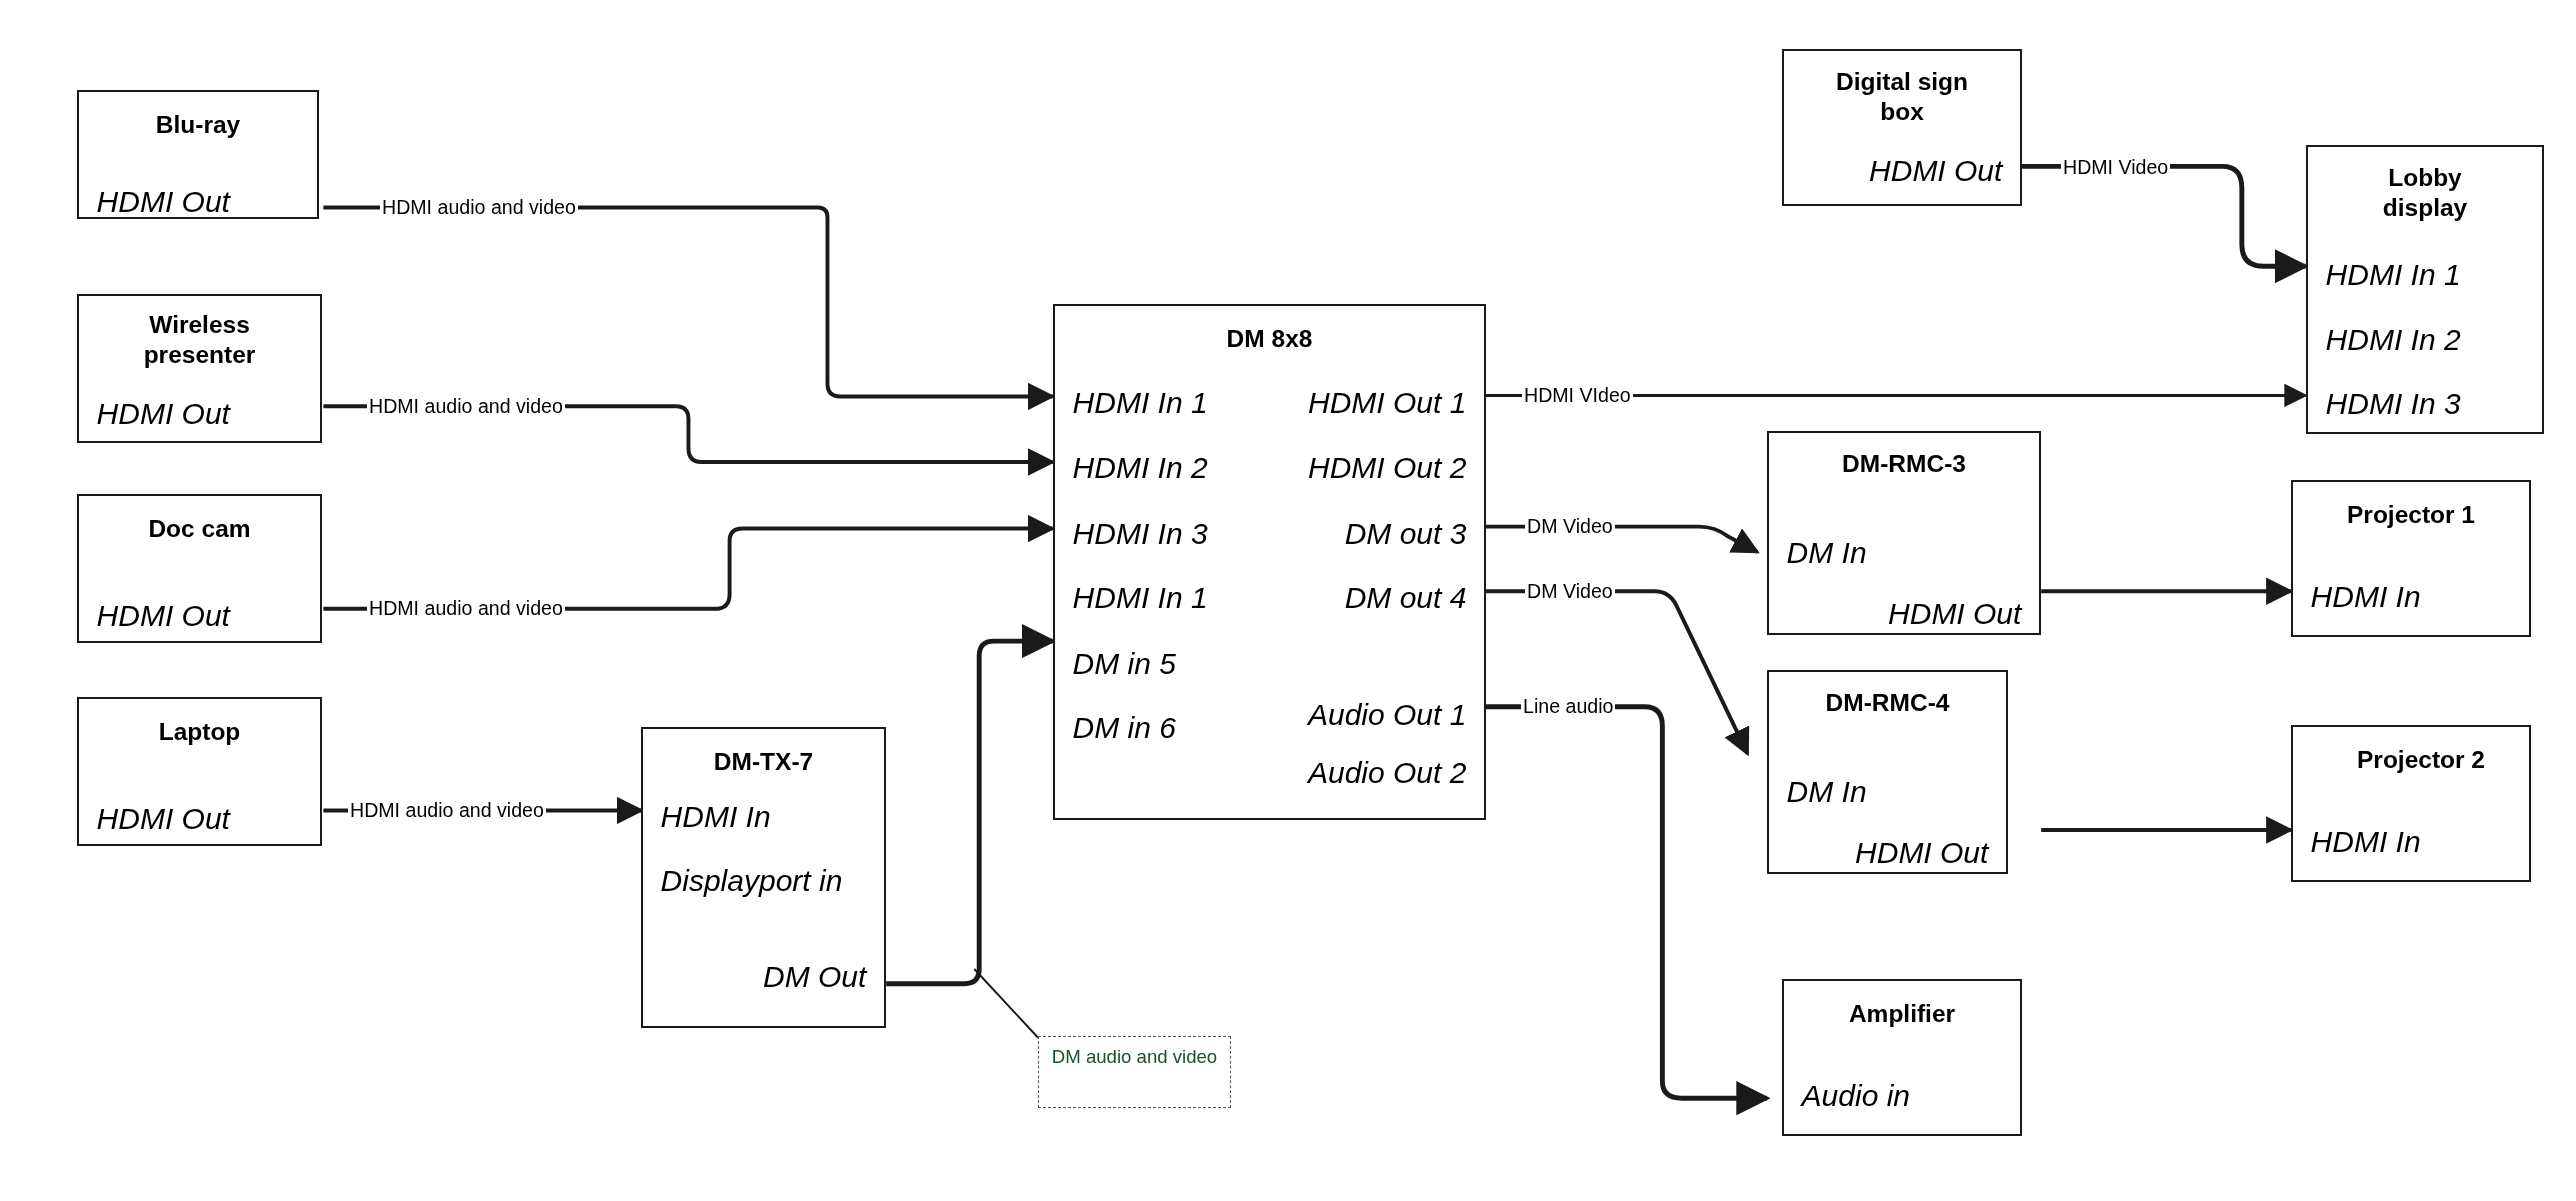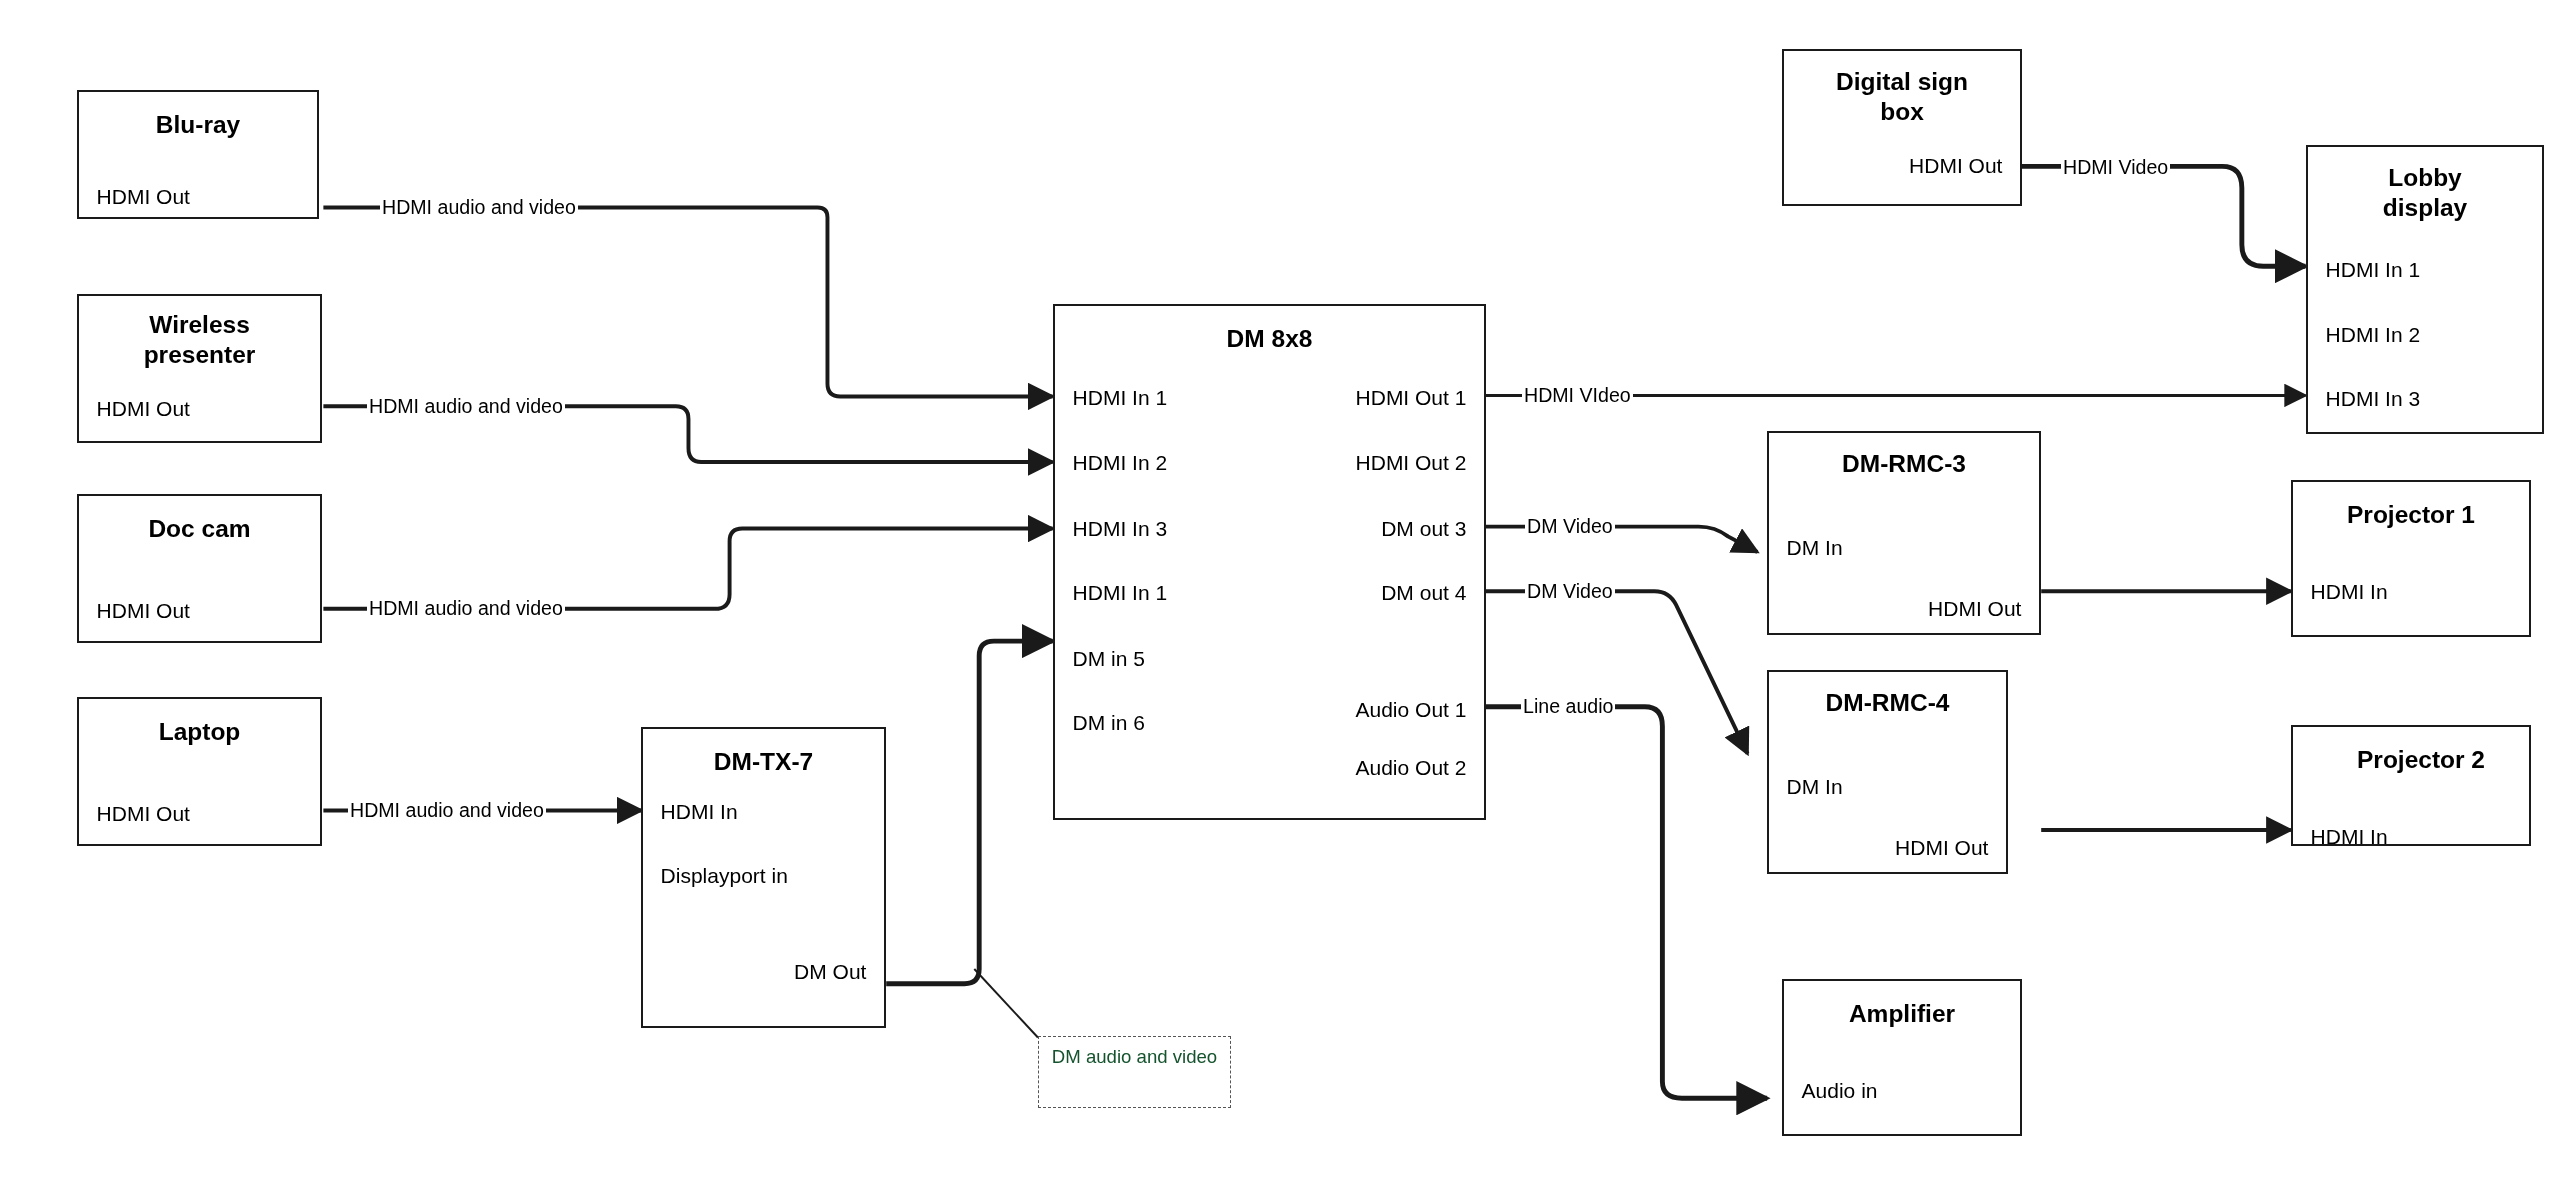--- a/index.html
+++ b/index.html
@@ -26,23 +26,24 @@
   }
   .node .title {
     text-align: center;
     font-weight: bold;
     font-size: 24.5px;
     color: #000000;
     line-height: 1.22;
   }
   .port {
     position: absolute;
-    font-size: 21px;
+    font-size: 30px;
     color: #000000;
     white-space: nowrap;
+    font-style: italic;
   }
   .port.left { left: 17.6px; }
   .port.right { right: 17.6px; text-align: right; }
   .edge-label {
     position: absolute;
     font-size: 19.6px;
     color: #000000;
     background: #ffffff;
     white-space: nowrap;
     z-index: 4;
@@ -176,21 +177,21 @@
     <div class="title" style="margin-top:15.7px;">DM-RMC-4</div>
     <div class="port left" style="top:103px;">DM In</div>
     <div class="port right" style="top:164px;">HDMI Out</div>
   </div>
 
   <div class="node" style="left:2291px; top:480px; width:240px; height:157px;">
     <div class="title" style="margin-top:17.6px;text-align:center;">Projector 1</div>
     <div class="port left" style="top:98px;">HDMI In</div>
   </div>
 
-  <div class="node" style="left:2291px; top:725px; width:240px; height:121px;padding-left:20px;">
+  <div class="node" style="left:2291px; top:725px; width:240px; height:157px;padding-left:20px;">
     <div class="title" style="margin-top:17.6px;">Projector 2</div>
     <div class="port left" style="top:98px;">HDMI In</div>
   </div>
 
   <div class="node" style="left:1782px; top:979px; width:240px; height:157px;">
     <div class="title" style="margin-top:17.6px;">Amplifier</div>
     <div class="port left" style="top:98px;">Audio in</div>
   </div>
 
   <div class="edge-label" style="left:380px; top:196px;">HDMI audio and video</div>

